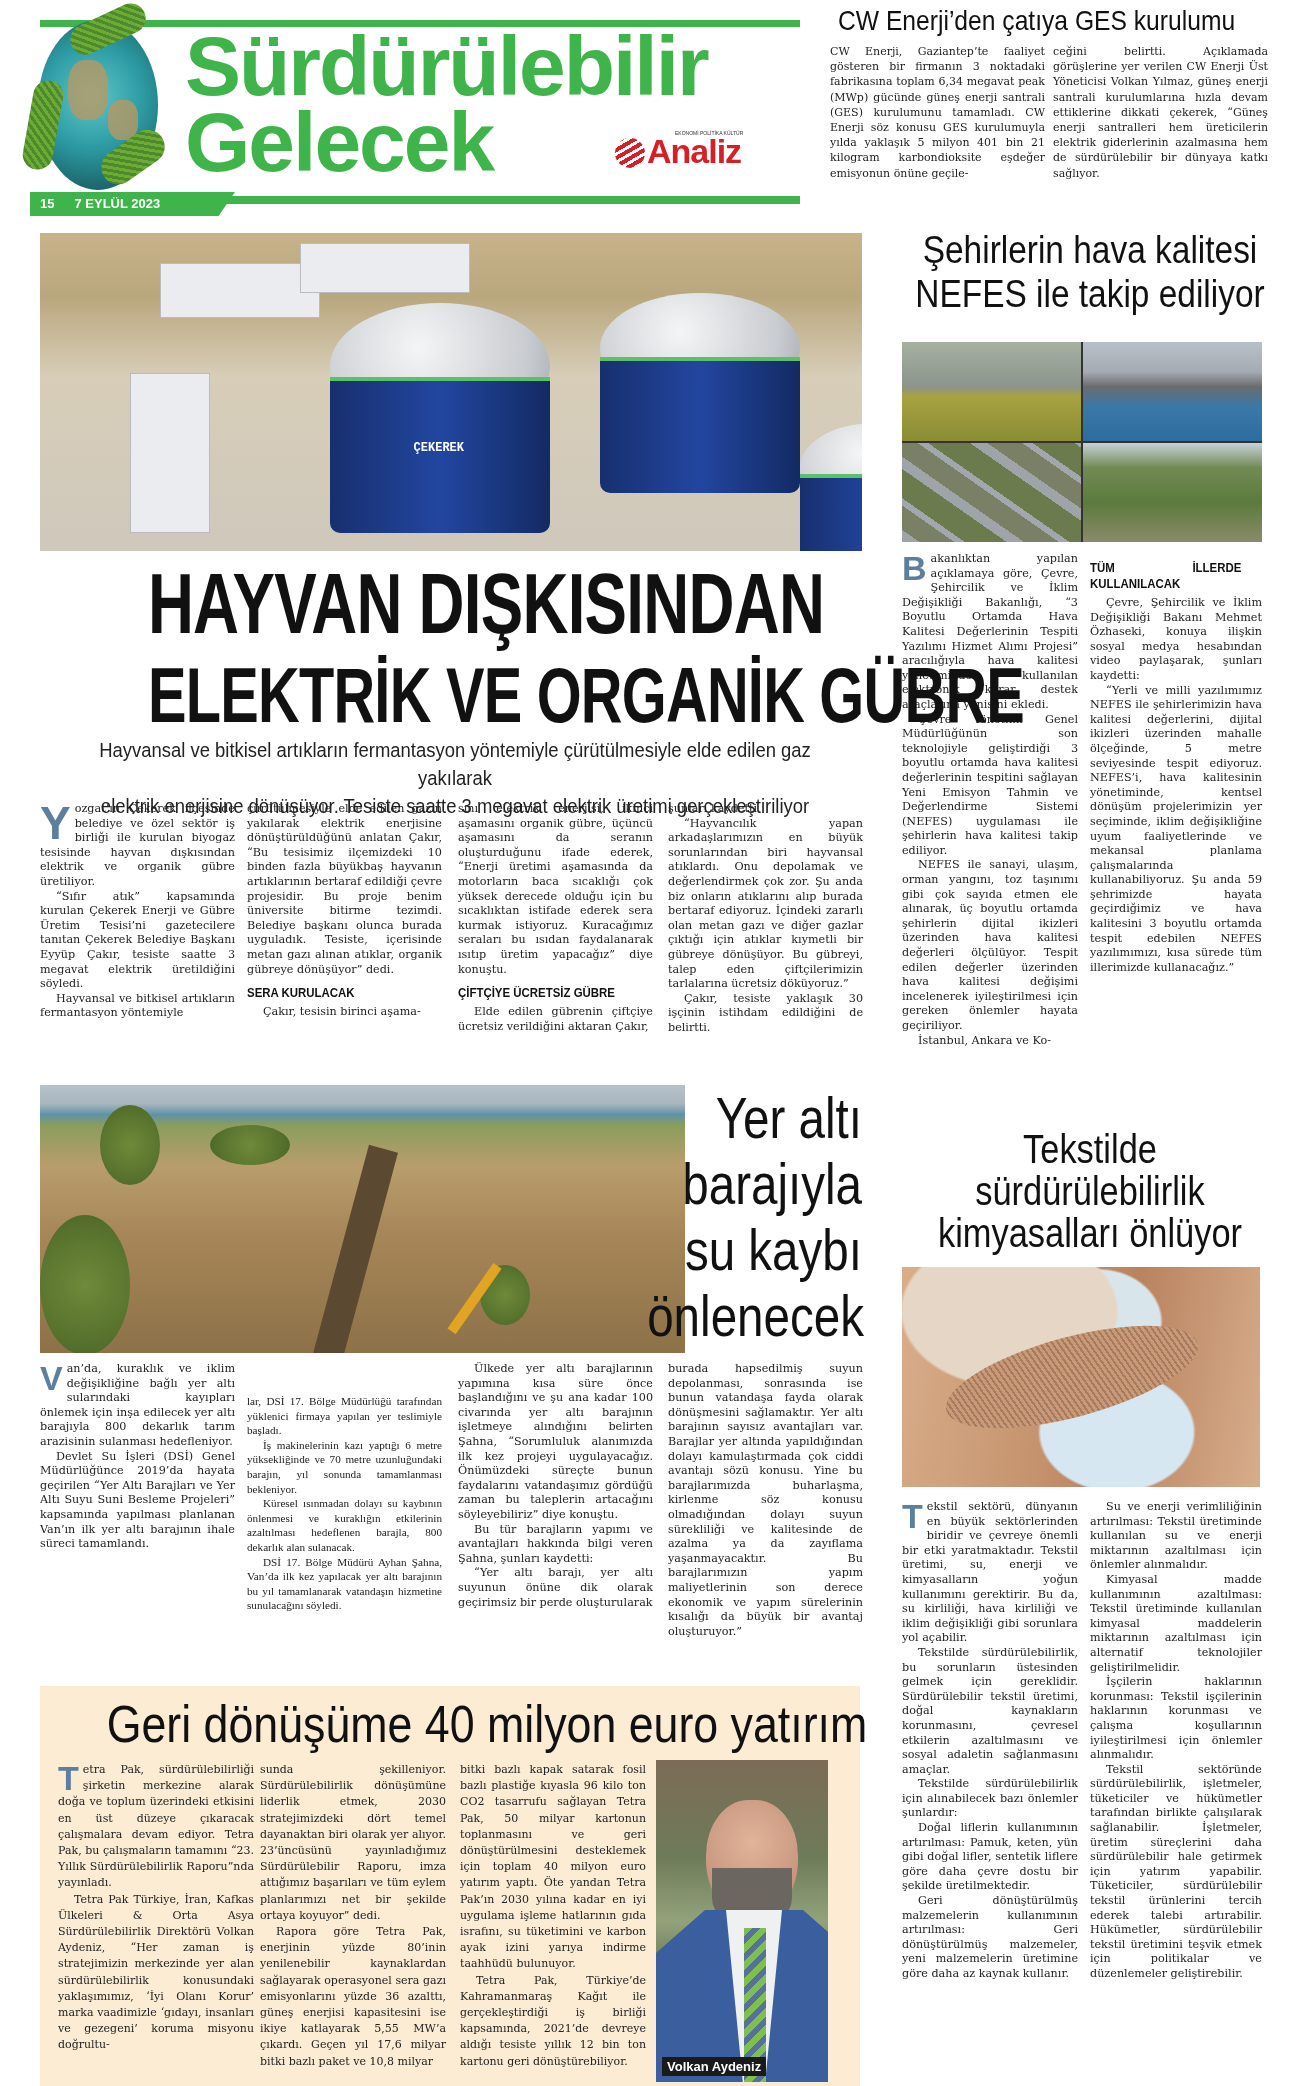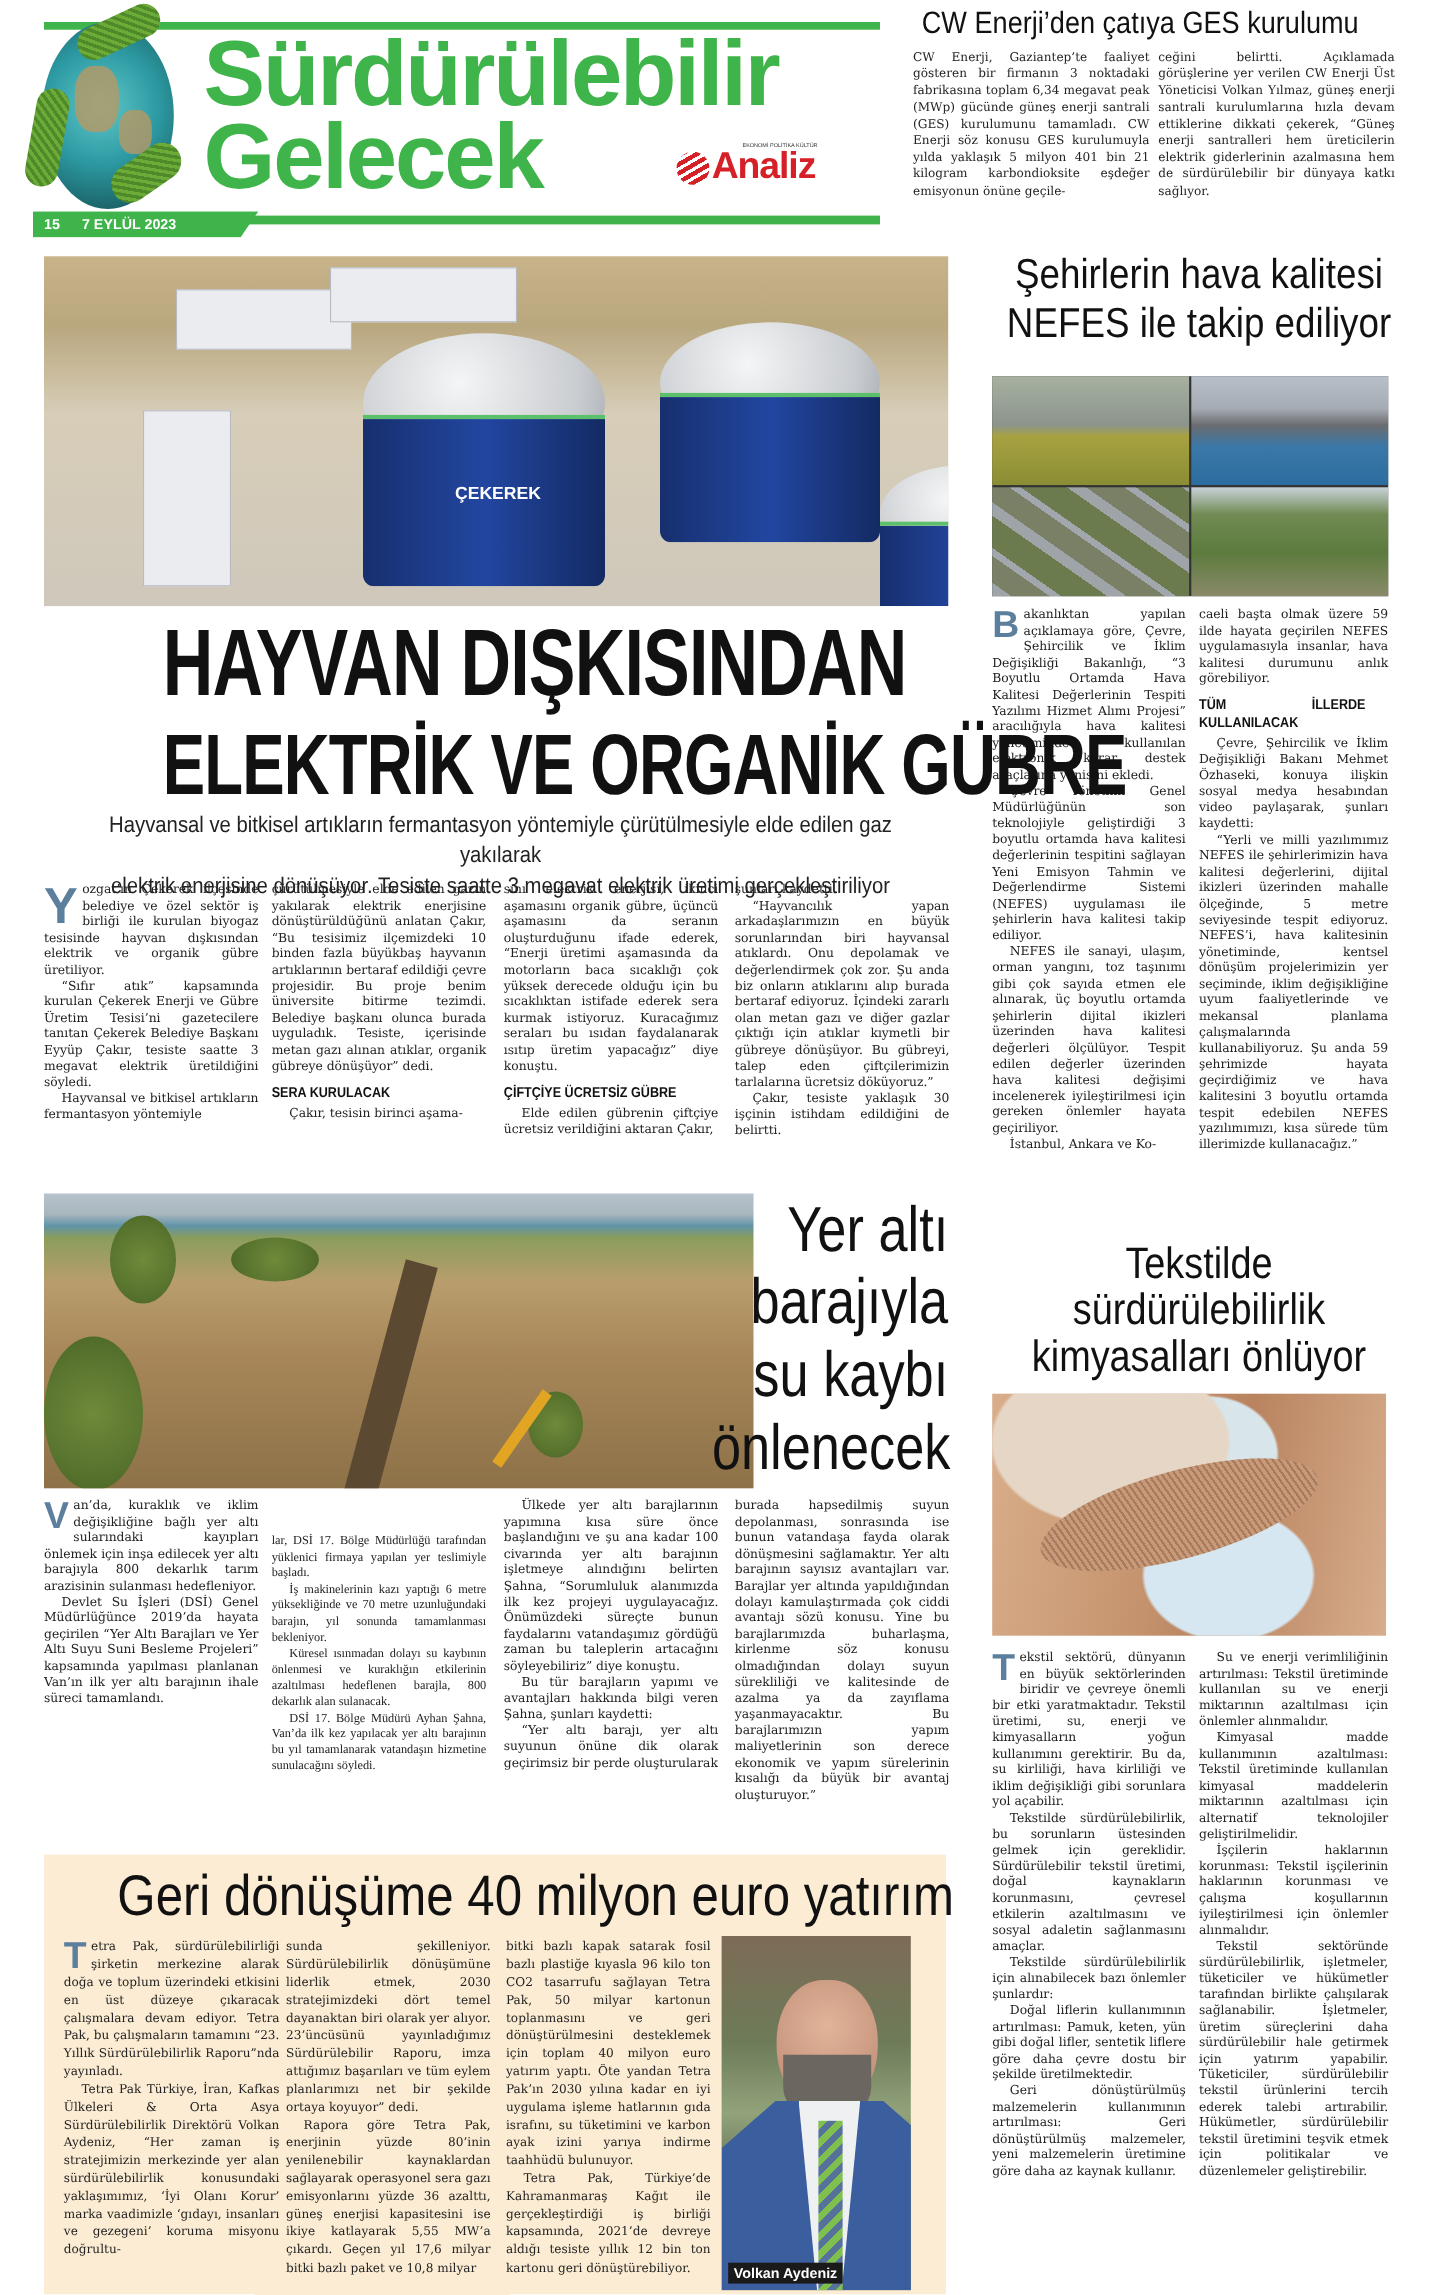--- a/index.html
+++ b/index.html
@@ -48,21 +48,21 @@
 
   
   .photo { position: absolute; overflow: hidden; }
   .biogas { left: 40px; top: 233px; width: 822px; height: 318px;
     background: linear-gradient(180deg, #c8b38a 0%, #b9a77e 20%, #d7cdb8 45%, #cfc8bb 100%); }
   .tank { position: absolute; border-radius: 50% 50% 12px 12px / 40% 40% 12px 12px; }
   .tank .dome { position: absolute; left: 0; top: 0; width: 100%; height: 55%; border-radius: 50%;
     background: radial-gradient(circle at 40% 35%, #f4f5f6, #c9ccd0 70%, #a4a8ad); }
   .tank .wall { position: absolute; left: 0; top: 32%; width: 100%; height: 68%;
     background: linear-gradient(90deg, #172f6e, #2246a0 50%, #132a63); border-top: 4px solid #5cc06a; border-radius: 0 0 10px 10px; }
-  .tank .logo { position: absolute; left: 38%; top: 60%; color: #fff; font-family: Liberation Sans, sans-serif; font-weight: bold; font-size: 16px; }
+  .tank .logo { position: absolute; left: 38%; top: 60%; color: #fff; font-family: Liberation Mono, monospace; font-weight: bold; font-size: 12px; }
   .building { position: absolute; background: #ebecef; border: 1px solid #b8bcc2; }
 
   .nefes-title { left: 880px; top: 228px; width: 420px; text-align: center; font-size: 38px; line-height: 44px; transform: scaleX(.88); }
   .nefes-grid { left: 902px; top: 342px; width: 360px; height: 200px; display: grid; grid-template-columns: 1fr 1fr; grid-template-rows: 1fr 1fr; gap: 2px; background: #333; }
   .nefes-grid div { position: relative; overflow: hidden; }
   .ng1 { background: linear-gradient(180deg, #a6b1a1 0%, #8c948c 45%, #a7a240 55%, #8a8d35 100%); }
   .ng2 { background: linear-gradient(180deg, #b7c0c9 0%, #a5abb3 30%, #6a6c6f 45%, #3a78a8 65%, #2c6d9f 100%); }
   .ng3 { background: repeating-linear-gradient(35deg, #9ea4a8 0 10px, #7a8066 10px 30px, #a1a7ad 30px 36px, #6b7b4e 36px 60px); }
   .ng4 { background: linear-gradient(180deg, #c8d2d8 0%, #718a54 25%, #5c7b3d 60%, #8a8a6a 100%); }
 
@@ -167,21 +167,20 @@
   <div class="ng4"></div>
 </div>
 
 <div class="col" style="left:902px;top:552px;width:176px;">
   <p class="first"><span class="dropcap" style="font-size:34px;line-height:28px;">B</span><span>akanlıktan yapılan açıklamaya göre, Çevre, Şehircilik ve İklim Değişikliği Bakanlığı, “3 Boyutlu Ortamda Hava Kalitesi Değerlerinin Tespiti Yazılımı Hizmet Alımı Projesi” aracılığıyla hava kalitesi yönetiminde kullanılan elektronik karar destek araçlarına yenisini ekledi.</span></p>
   <p>Çevre Yönetimi Genel Müdürlüğünün son teknolojiyle geliştirdiği 3 boyutlu ortamda hava kalitesi değerlerinin tespitini sağlayan Yeni Emisyon Tahmin ve Değerlendirme Sistemi (NEFES) uygulaması ile şehirlerin hava kalitesi takip ediliyor.</p>
   <p>NEFES ile sanayi, ulaşım, orman yangını, toz taşınımı gibi çok sayıda etmen ele alınarak, üç boyutlu ortamda şehirlerin dijital ikizleri üzerinden hava kalitesi değerleri ölçülüyor. Tespit edilen değerler üzerinden hava kalitesi değişimi incelenerek iyileştirilmesi için gereken önlemler hayata geçiriliyor.</p>
   <p>İstanbul, Ankara ve Ko-</p>
 </div>
 <div class="col" style="left:1090px;top:552px;width:172px;">
-  <p class="first">caeli başta olmak üzere 59 ilde hayata geçirilen NEFES uygulamasıyla insanlar, hava kalitesi durumunu anlık görebiliyor.</p>
   <p class="subhead">TÜM İLLERDE KULLANILACAK</p>
   <p>Çevre, Şehircilik ve İklim Değişikliği Bakanı Mehmet Özhaseki, konuya ilişkin sosyal medya hesabından video paylaşarak, şunları kaydetti:</p>
   <p>“Yerli ve milli yazılımımız NEFES ile şehirlerimizin hava kalitesi değerlerini, dijital ikizleri üzerinden mahalle ölçeğinde, 5 metre seviyesinde tespit ediyoruz. NEFES’i, hava kalitesinin yönetiminde, kentsel dönüşüm projelerimizin yer seçiminde, iklim değişikliğine uyum faaliyetlerinde ve mekansal planlama çalışmalarında kullanabiliyoruz. Şu anda 59 şehrimizde hayata geçirdiğimiz ve hava kalitesini 3 boyutlu ortamda tespit edebilen NEFES yazılımımızı, kısa sürede tüm illerimizde kullanacağız.”</p>
 </div>
 
 <div class="abs main-head">
   <span class="l1">HAYVAN DIŞKISINDAN</span>
   <span class="l2">ELEKTRİK VE ORGANİK GÜBRE</span>
 </div>
 <div class="abs spot">

